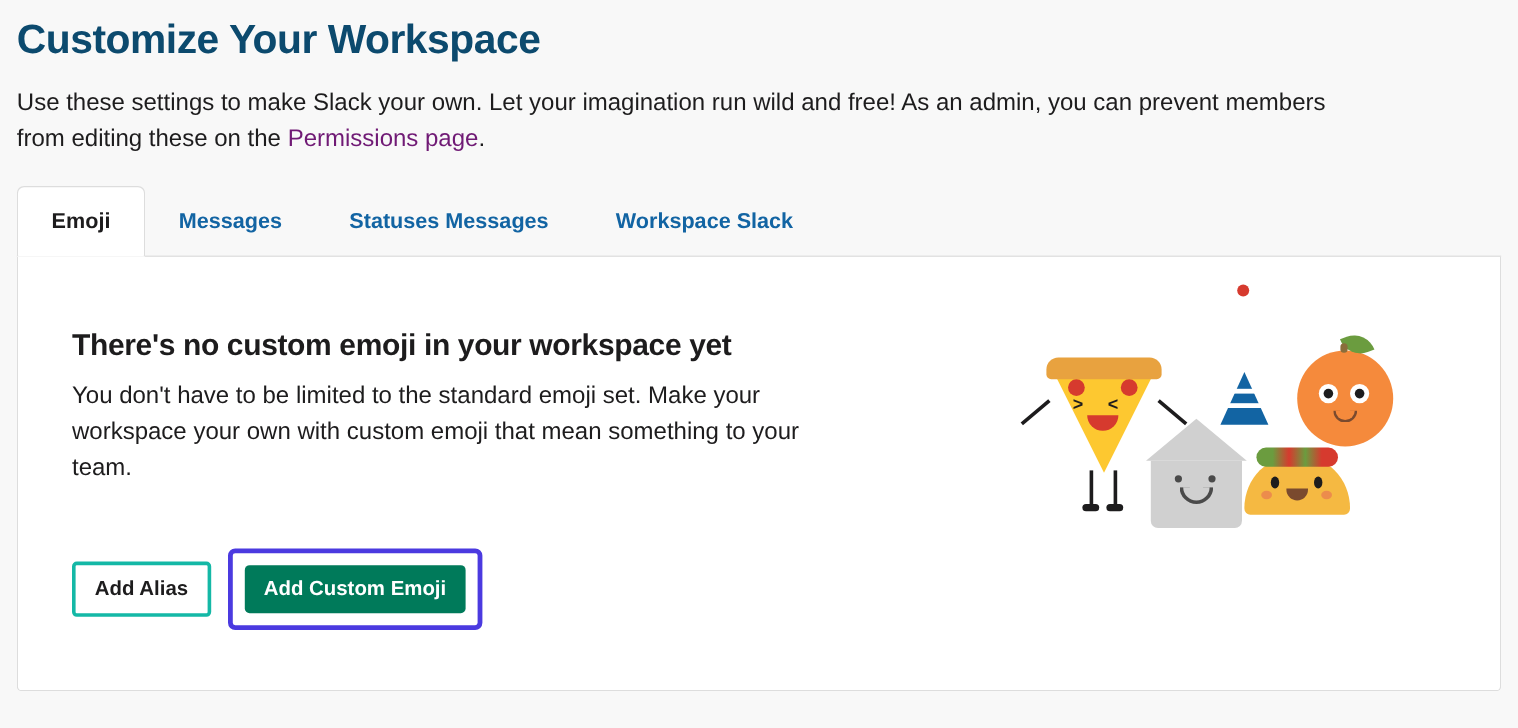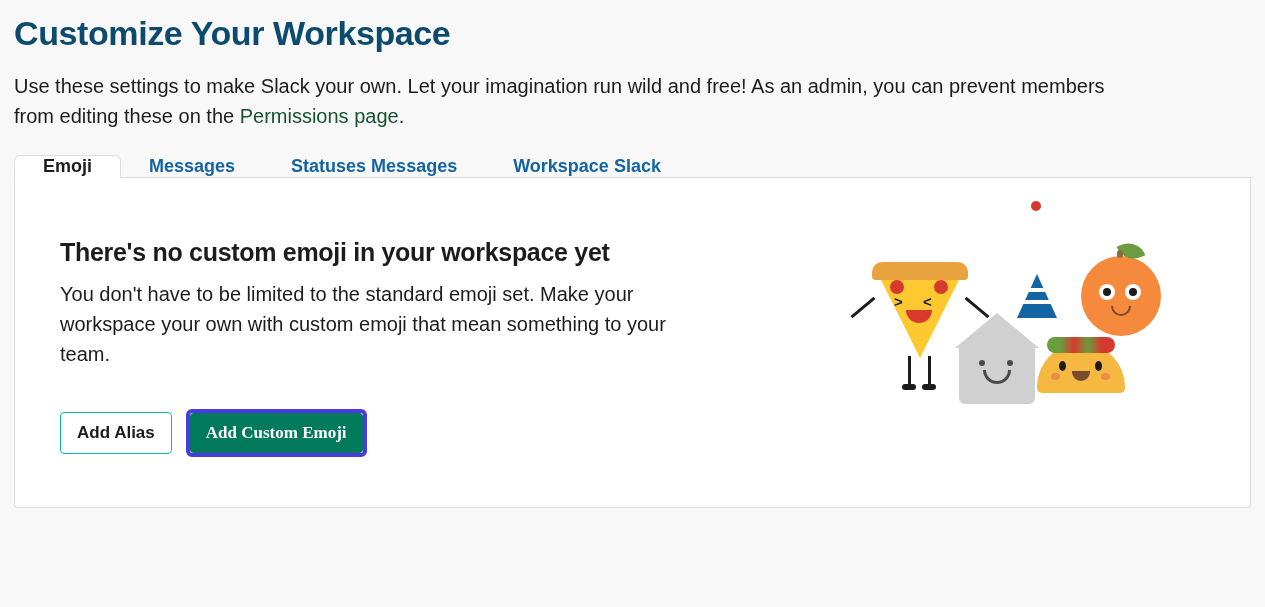--- a/index.html
+++ b/index.html
@@ -26,33 +26,33 @@
     
     .page-description {
       font-size: 20px;
       color: #1d1c1d;
       line-height: 1.5;
       margin-bottom: 24px;
       max-width: 1100px;
     }
     
     .link {
-      color: #14532d;
+      color: #701a75;
       text-decoration: none;
       text-align: center;
     }
     
     .tabs {
       display: flex;
       border-bottom: 1px solid #ddd;
       position: relative;
     }
     
     .tab {
-      padding: 0 28px;
+      padding: 18px 28px;
       font-size: 18px;
       font-weight: 700;
       color: #1264a3;
       cursor: pointer;
       background: transparent;
       border: none;
       position: relative;
     }
     
     .tab.active {
@@ -88,21 +88,21 @@
       font-weight: 800;
       color: #1d1c1d;
       margin-bottom: 12px;
       letter-spacing: -0.3px;
     }
     
     .section-description {
       font-size: 20px;
       color: #1d1c1d;
       line-height: 1.5;
-      margin-bottom: 40px;
+      margin-bottom: 52px;
     }
     
     .button-row {
       display: flex;
       gap: 14px;
       align-items: center;
     }
     
     .btn {
       padding: 10px 16px;
@@ -110,29 +110,28 @@
       font-weight: 700;
       border-radius: 4px;
       cursor: pointer;
       border: none;
       font-family: inherit;
     }
     
     .btn-secondary {
       background: #fff;
       color: #1d1c1d;
-      border: 1px solid #14b8a6;
+      border: 3px solid #14b8a6;
     }
     
     .btn-primary-wrap {
       border: 4px solid #4b3ae0;
       border-radius: 6px;
       display: inline-block;
-      padding: 0;
-      font-family: Liberation Serif, serif;
+      padding: 10px;
     }
     
     .btn-primary {
       background: #007a5a;
       color: #fff;
       padding: 10px 16px;
     }
     
     .emoji-illustration {
       width: 310px;

